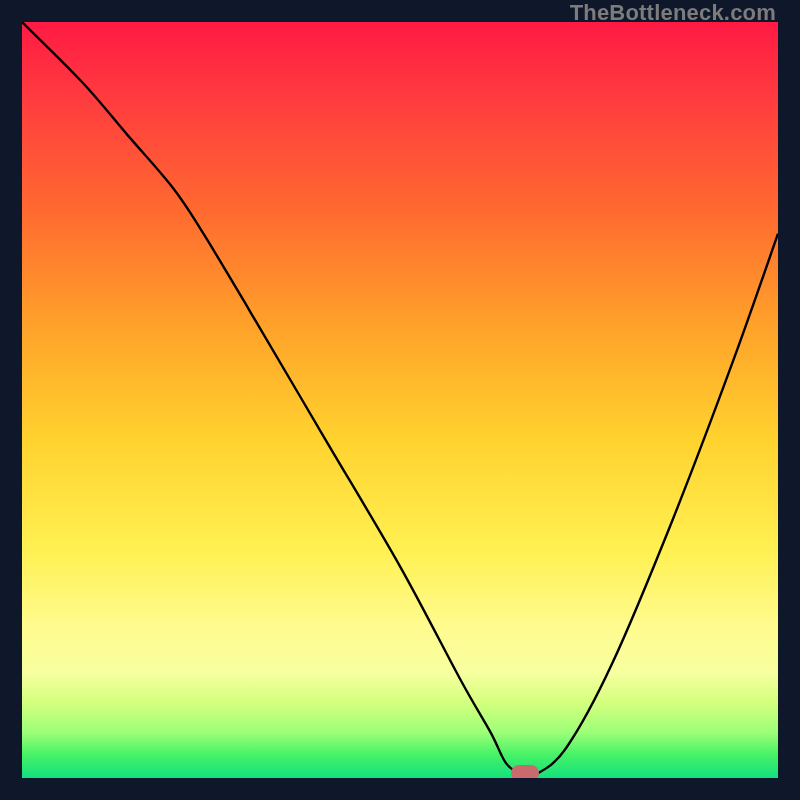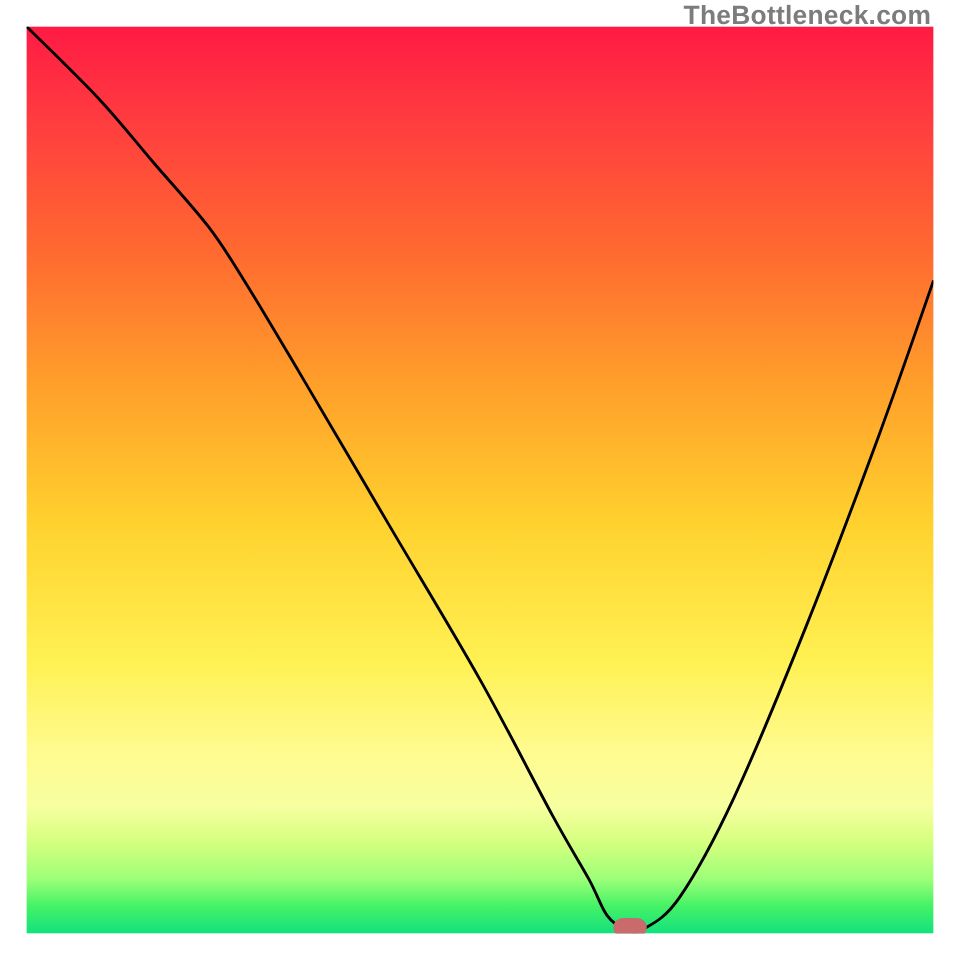--- a/index.html
+++ b/index.html
@@ -9,21 +9,21 @@
     height: 800px;
     background: #000;
     overflow: hidden;
   }
   .frame {
     position: absolute;
     left: 0;
     top: 0;
     width: 800px;
     height: 800px;
-    background: #ffffff;
+    background: #0f172a;
   }
   .plot {
     position: absolute;
     left: 22px;
     top: 22px;
     width: 756px;
     height: 756px;
     overflow: hidden;
   }
   .gradient {

